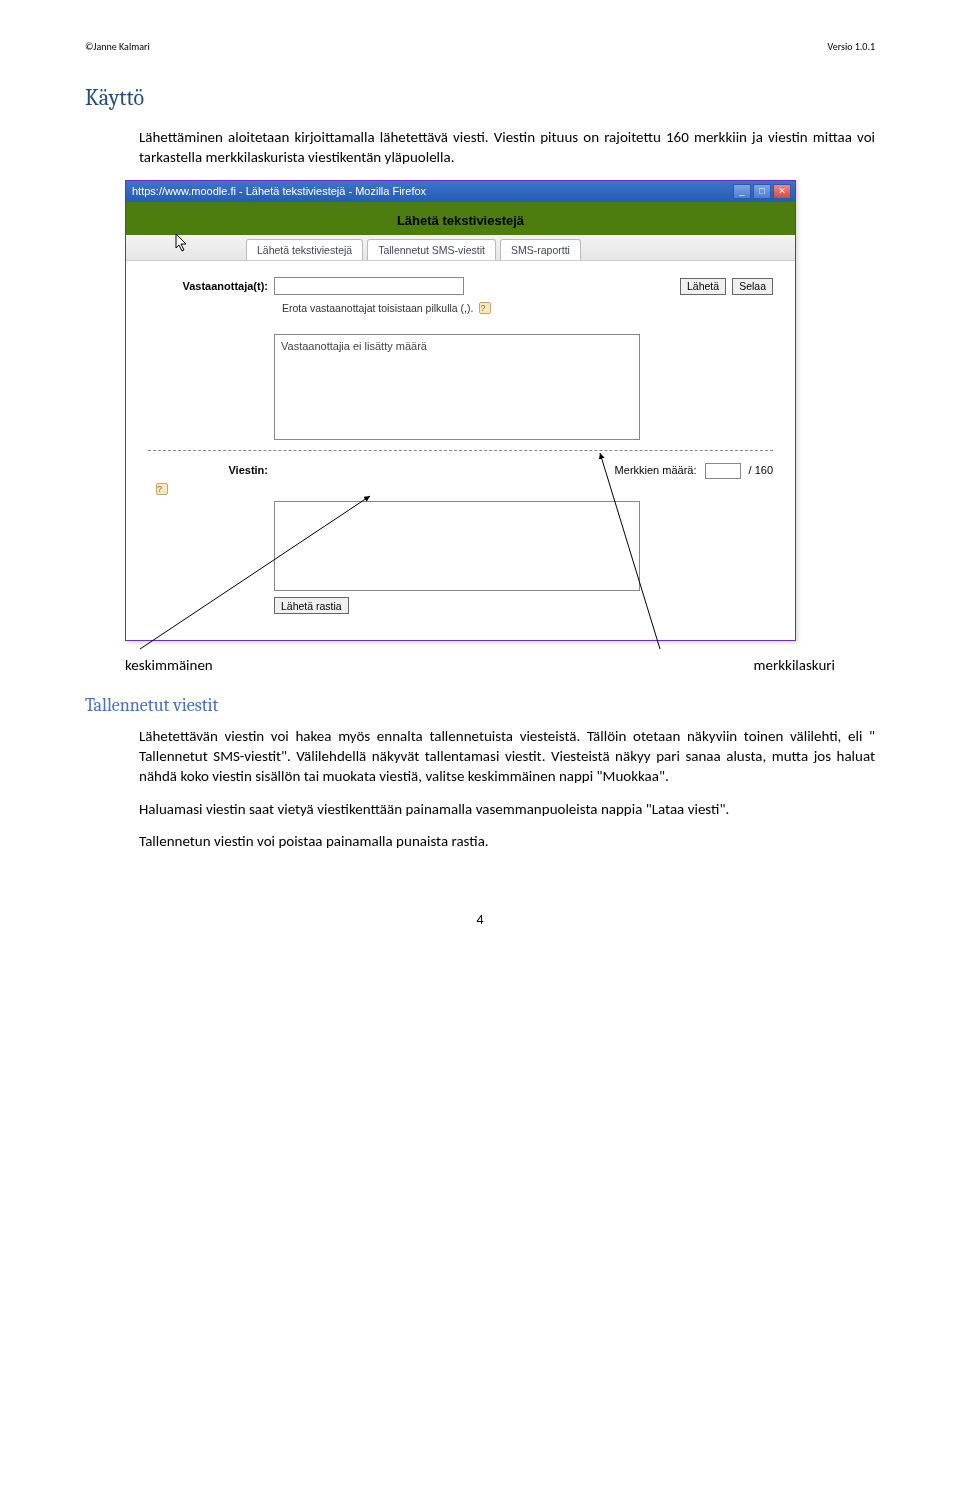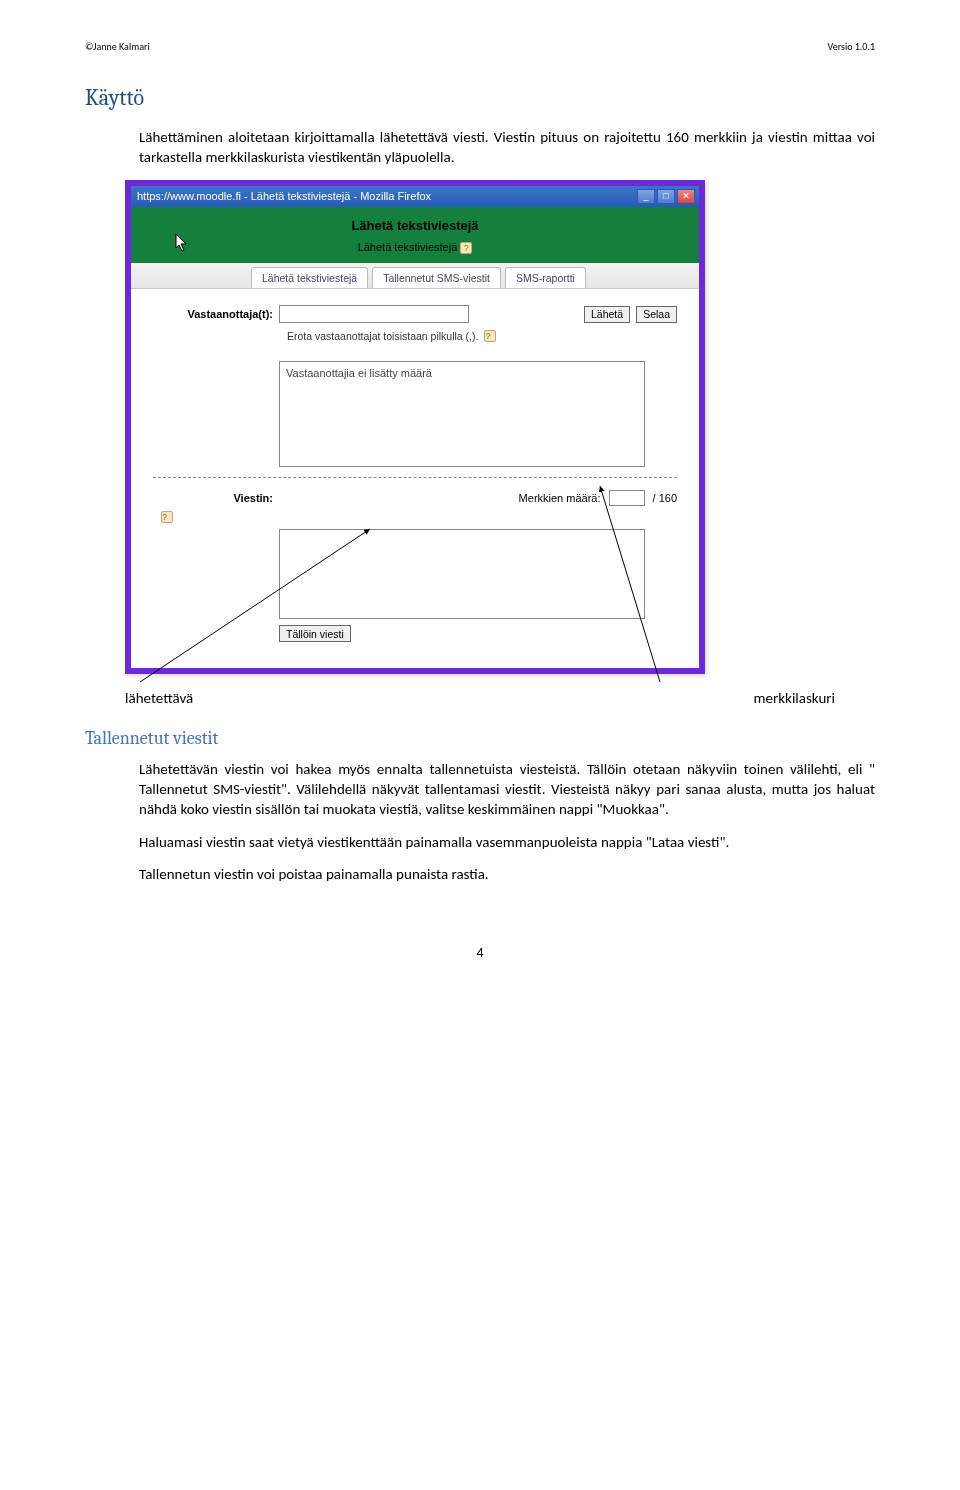--- a/index.html
+++ b/index.html
@@ -12,43 +12,43 @@
     color: #000;
     font-size: 15px;
     line-height: 1.35;
   }
   .page-header { display: flex; justify-content: space-between; font-size: 10px; margin-bottom: 30px; }
   .h1 { color: #1F4E79; font-size: 22px; font-weight: 400; margin-bottom: 14px; font-family: Cambria, Georgia, serif;}
   .h2 { color: #4472C4; font-size: 18px; font-weight: 400; margin: 14px 0 8px 0; font-family: Cambria, Georgia, serif;}
   .body-p { margin: 0 0 12px 54px; text-align: justify; }
   .screenshot-wrap { margin: 12px 0 0 40px; position: relative; }
   .browser {
-    width: 580px;
-    border: 6px solid #6d28d9;
+    width: 671px;
+    border: 1px solid #6d28d9;
     box-shadow: 2px 2px 4px rgba(0,0,0,.15);
     font-family: Tahoma, Verdana, sans-serif;
     font-size: 11px;
   }
   .titlebar {
     background: linear-gradient(#3f74c7,#245cb6);
     color: #fff;
     display: flex; align-items: center; justify-content: space-between;
     padding: 3px 4px 3px 6px;
     font-size: 11px;
   }
   .winbtns { display:flex; gap:2px; }
   .winbtn {
     width: 18px; height: 15px;
     background: linear-gradient(#7fa4e2,#4d7dcf);
     border: 1px solid #2b5aad;
     display:flex; align-items:center; justify-content:center;
     color:#fff; font-size:9px;
   }
   .winbtn.close { background: linear-gradient(#e88,#d44);}
-  .app-body { background: #15803d; padding: 0; }
+  .app-body { background: #4d7c0f; padding: 0; }
   .heading-bar { text-align:center; padding: 10px 0 6px 0; font-weight:bold; font-size:13px;}
   .sub-bar { text-align:center; padding: 0 0 8px 0; font-size:11px;}
   .help-ic {
     display:inline-block; width:12px; height:12px; border:1px solid #c7a86a;
     background:#f6e9c2; color:#8a6d1e; border-radius:2px;
     font-size:9px; line-height:11px; vertical-align:middle;
   }
   .tabrow {
     background: linear-gradient(#f3f3f3,#e6e6e6);
     display:flex; gap:4px; padding: 4px 0 0 120px;
@@ -108,24 +108,20 @@
     <div class="titlebar">
       <span>https://www.moodle.fi - Lähetä tekstiviestejä - Mozilla Firefox</span>
       <div class="winbtns">
         <div class="winbtn">_</div>
         <div class="winbtn">□</div>
         <div class="winbtn close">✕</div>
       </div>
     </div>
     <div class="app-body">
       <div class="heading-bar">Lähetä tekstiviestejä</div>
-      <div class="sub-bar">
-        <span>Lähetä tekstiviestejä</span>
-        <span class="help-ic">?</span>
-      </div>
       <div class="tabrow">
         <div class="tab active">Lähetä tekstiviestejä</div>
         <div class="tab">Tallennetut SMS-viestit</div>
         <div class="tab">SMS-raportti</div>
       </div>
       <div class="formarea">
         <div class="row">
           <span class="lbl">Vastaanottaja(t):</span>
           <input class="txt" style="">
           <span style="flex:1"></span>
@@ -144,21 +140,21 @@
         <div class="countrow">
           <span class="lbl">Viestin:</span>
           <span style="flex:1"></span>
           <span>Merkkien määrä:</span>
           <input class="count-in" style="">
           <span>/ 160</span>
         </div>
         <div style="margin-left:8px;margin-top:2px;"><span class="help-ic">?</span></div>
         <div class="msgbox"></div>
         <div style="margin-left:126px;">
-          <button class="btn-sm">Tällöin viesti</button>
+          <button class="btn-sm">Lähetä rastia</button>
         </div>
       </div>
     </div>
   </div>
   <svg class="cursor" viewBox="0 0 14 20">
     <path d="M1 1 L1 15 L4 12 L7 18 L9 17 L6 11 L11 11 Z" fill="#fff" stroke="#000" stroke-width="1"></path>
   </svg>
 </div>
 
 <div class="arrows">
@@ -167,21 +163,21 @@
       <marker id="ah" markerWidth="8" markerHeight="8" refX="6" refY="3" orient="auto">
         <path d="M0,0 L6,3 L0,6 Z" fill="#000"></path>
       </marker>
     </defs>
     <line x1="35" y1="208" x2="265" y2="55" stroke="#000" stroke-width="1" marker-end="url(#ah)"></line>
     <line x1="555" y1="208" x2="495" y2="12" stroke="#000" stroke-width="1" marker-end="url(#ah)"></line>
   </svg>
 </div>
 
 <div class="callouts">
-  <span>lähetettävä</span>
+  <span>keskimmäinen</span>
   <span>merkkilaskuri</span>
 </div>
 
 <div class="h2">Tallennetut viestit</div>
 <p class="body-p">Lähetettävän viestin voi hakea myös ennalta tallennetuista viesteistä. Tällöin otetaan näkyviin toinen välilehti, eli " Tallennetut SMS-viestit". Välilehdellä näkyvät tallentamasi viestit. Viesteistä näkyy pari sanaa alusta, mutta jos haluat nähdä koko viestin sisällön tai muokata viestiä, valitse keskimmäinen nappi "Muokkaa".</p>
 <p class="body-p">Haluamasi viestin saat vietyä viestikenttään painamalla vasemmanpuoleista nappia "Lataa viesti".</p>
 <p class="body-p">Tallennetun viestin voi poistaa painamalla punaista rastia.</p>
 
 <div class="footer">4</div>
 

